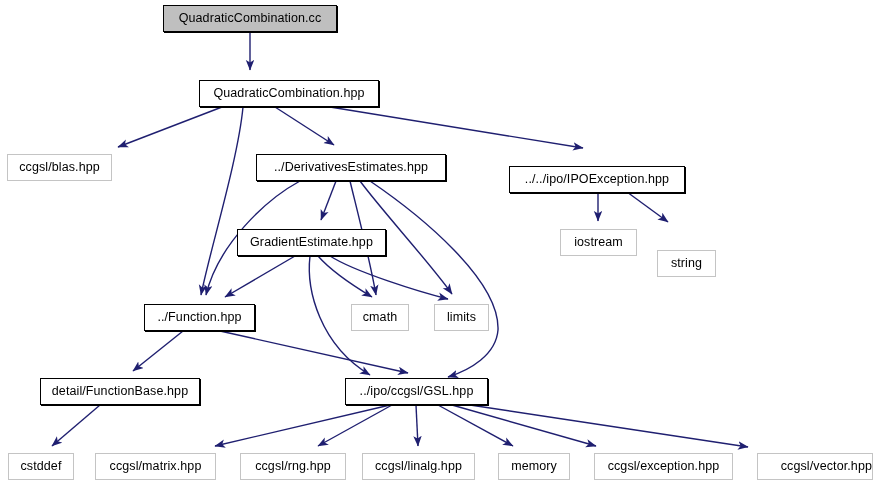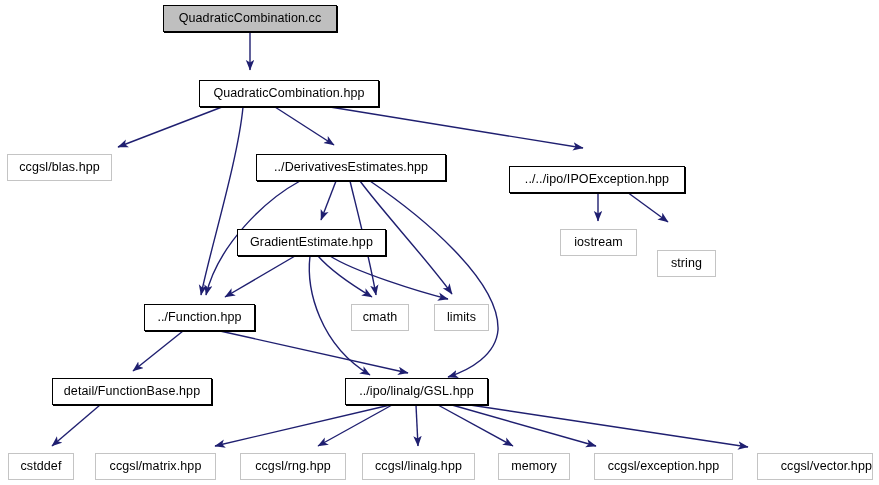--- a/index.html
+++ b/index.html
@@ -118,25 +118,25 @@
       </div>
       <div class="node internal" style="left: 144px; top: 304px; width: 111px; height: 27px;">
         <span class="node-label">../Function.hpp</span>
       </div>
       <div class="node leaf" style="left: 351px; top: 304px; width: 58px; height: 27px;">
         <span class="node-label">cmath</span>
       </div>
       <div class="node leaf" style="left: 434px; top: 304px; width: 55px; height: 27px;">
         <span class="node-label">limits</span>
       </div>
-      <div class="node internal" style="left: 52px; top: 378px; width: 160px; height: 27px;">
+      <div class="node internal" style="left: 40px; top: 378px; width: 160px; height: 27px;">
         <span class="node-label">detail/FunctionBase.hpp</span>
       </div>
       <div class="node internal" style="left: 345px; top: 378px; width: 143px; height: 27px;">
-        <span class="node-label">../ipo/linalg/GSL.hpp</span>
+        <span class="node-label">../ipo/ccgsl/GSL.hpp</span>
       </div>
       <div class="node leaf" style="left: 8px; top: 453px; width: 66px; height: 27px;">
         <span class="node-label">cstddef</span>
       </div>
       <div class="node leaf" style="left: 95px; top: 453px; width: 121px; height: 27px;">
         <span class="node-label">ccgsl/matrix.hpp</span>
       </div>
       <div class="node leaf" style="left: 240px; top: 453px; width: 106px; height: 27px;">
         <span class="node-label">ccgsl/rng.hpp</span>
       </div>

